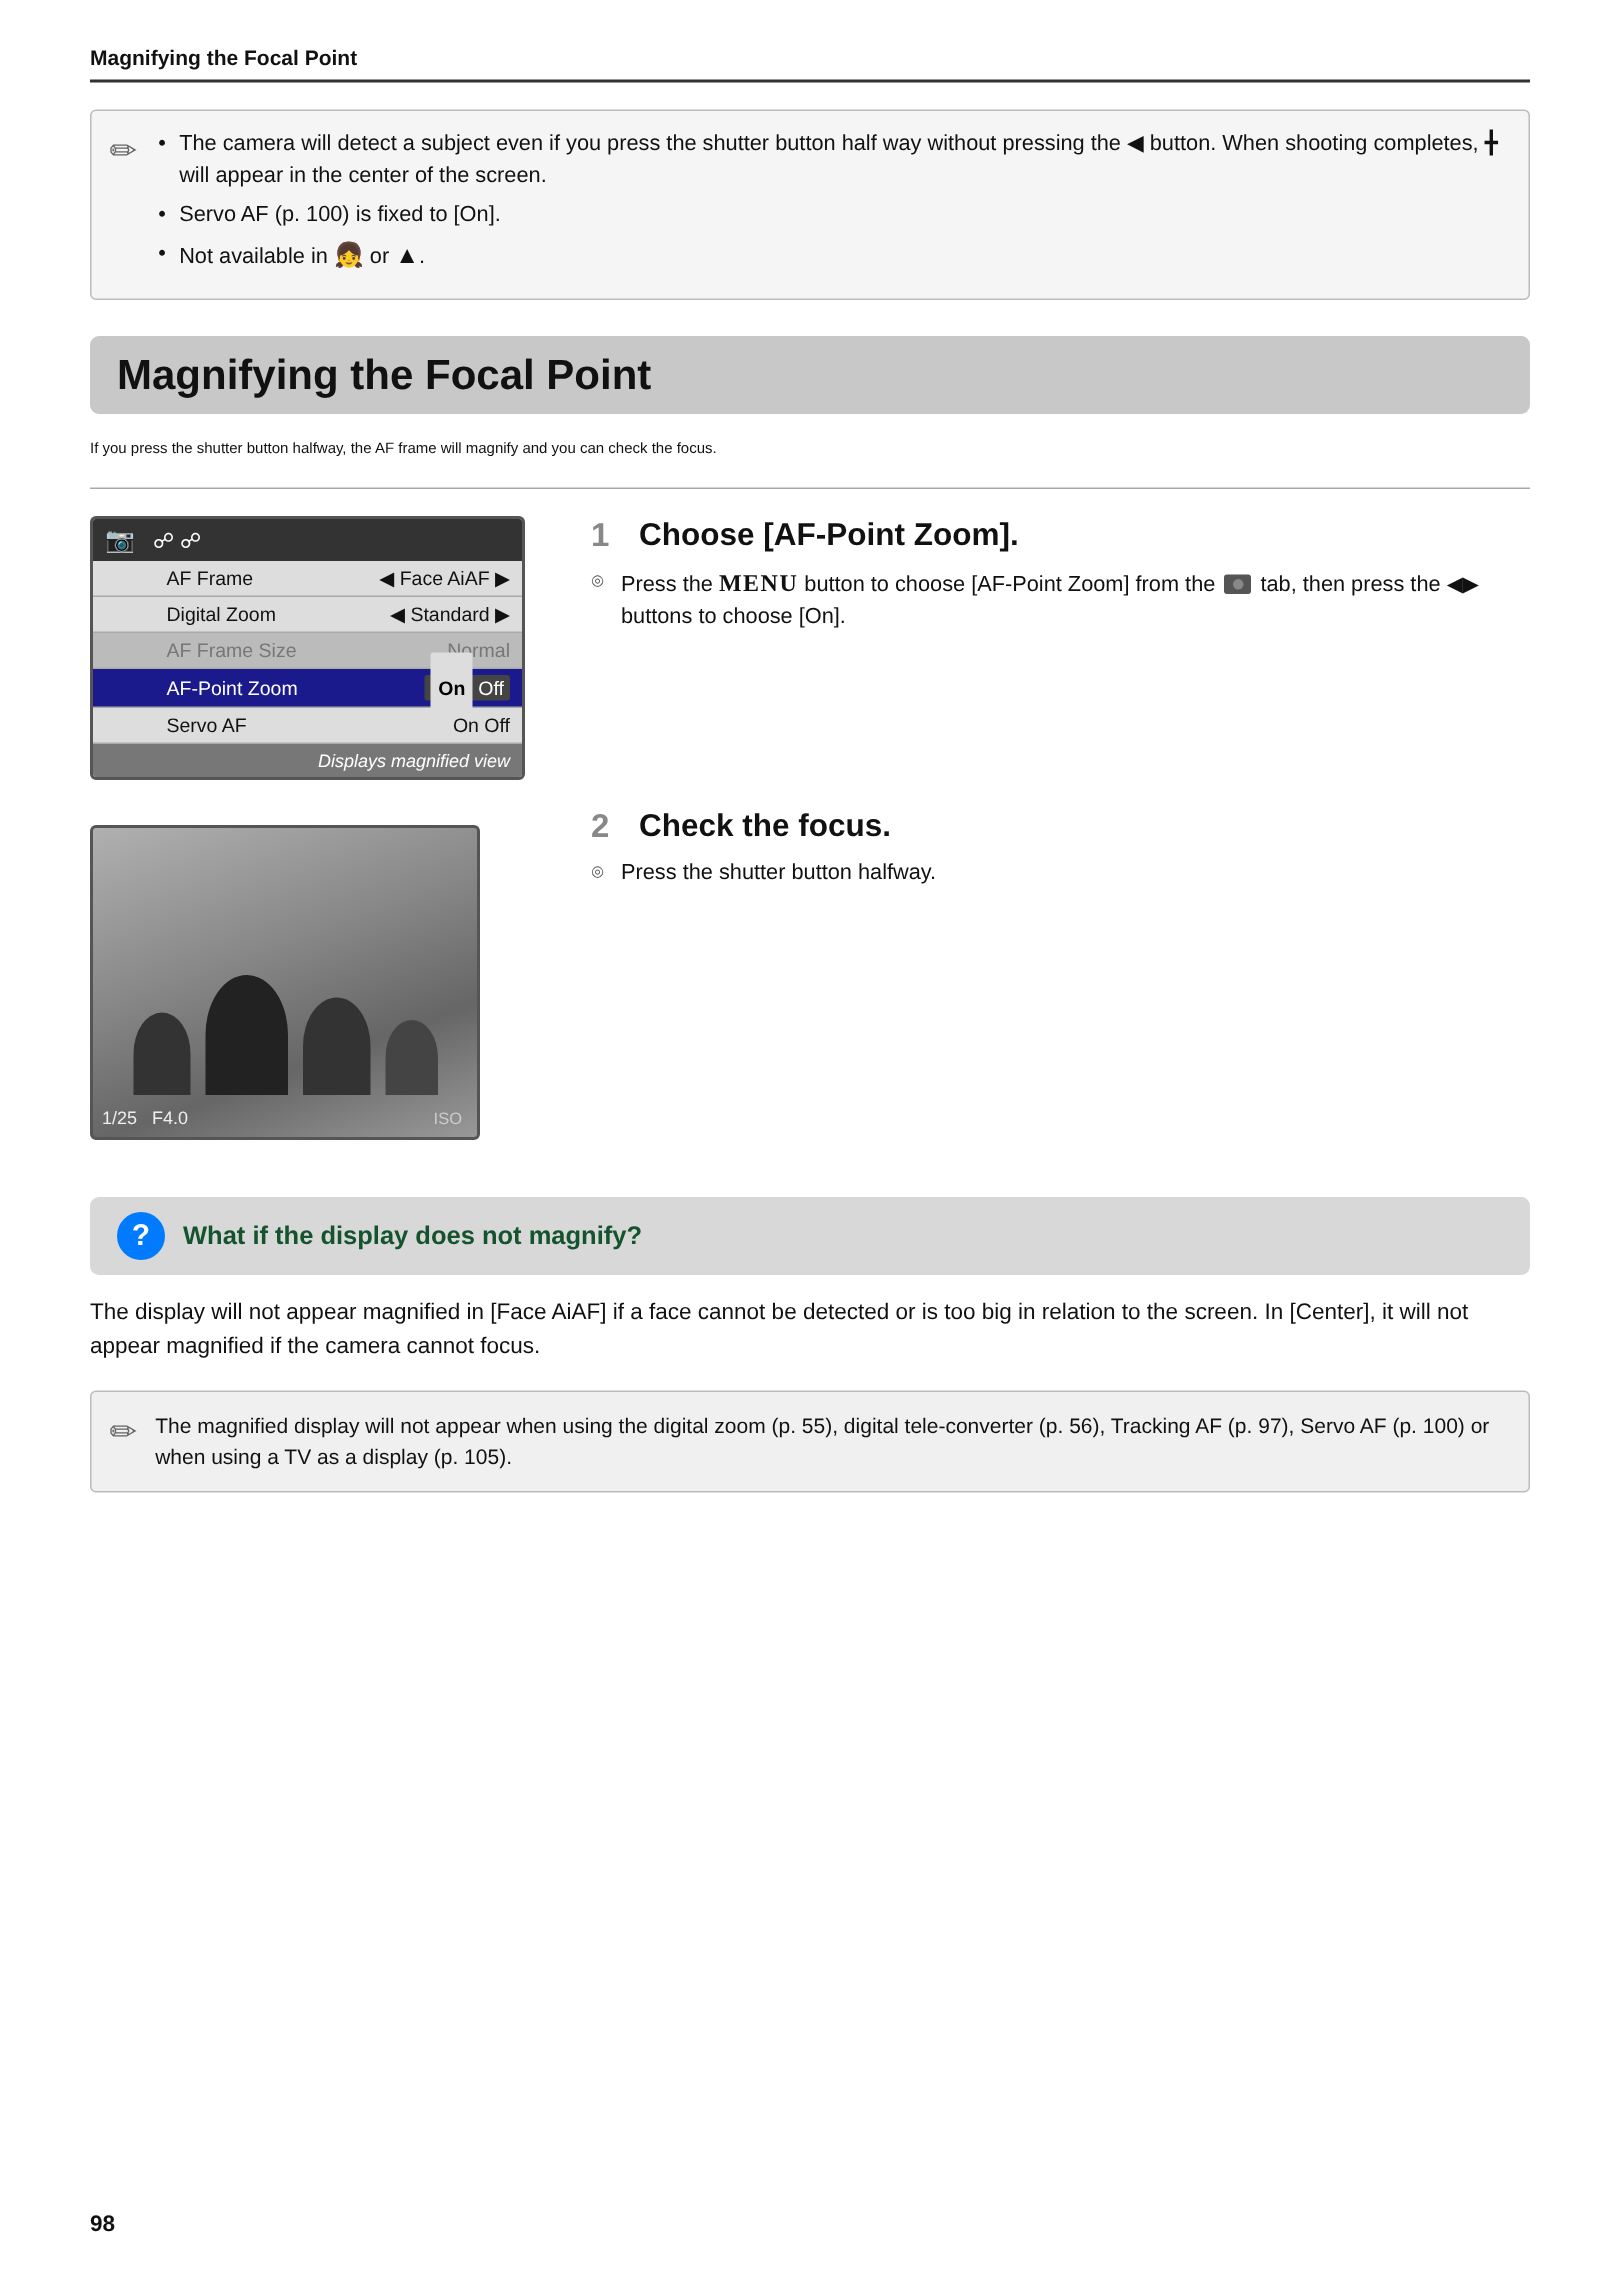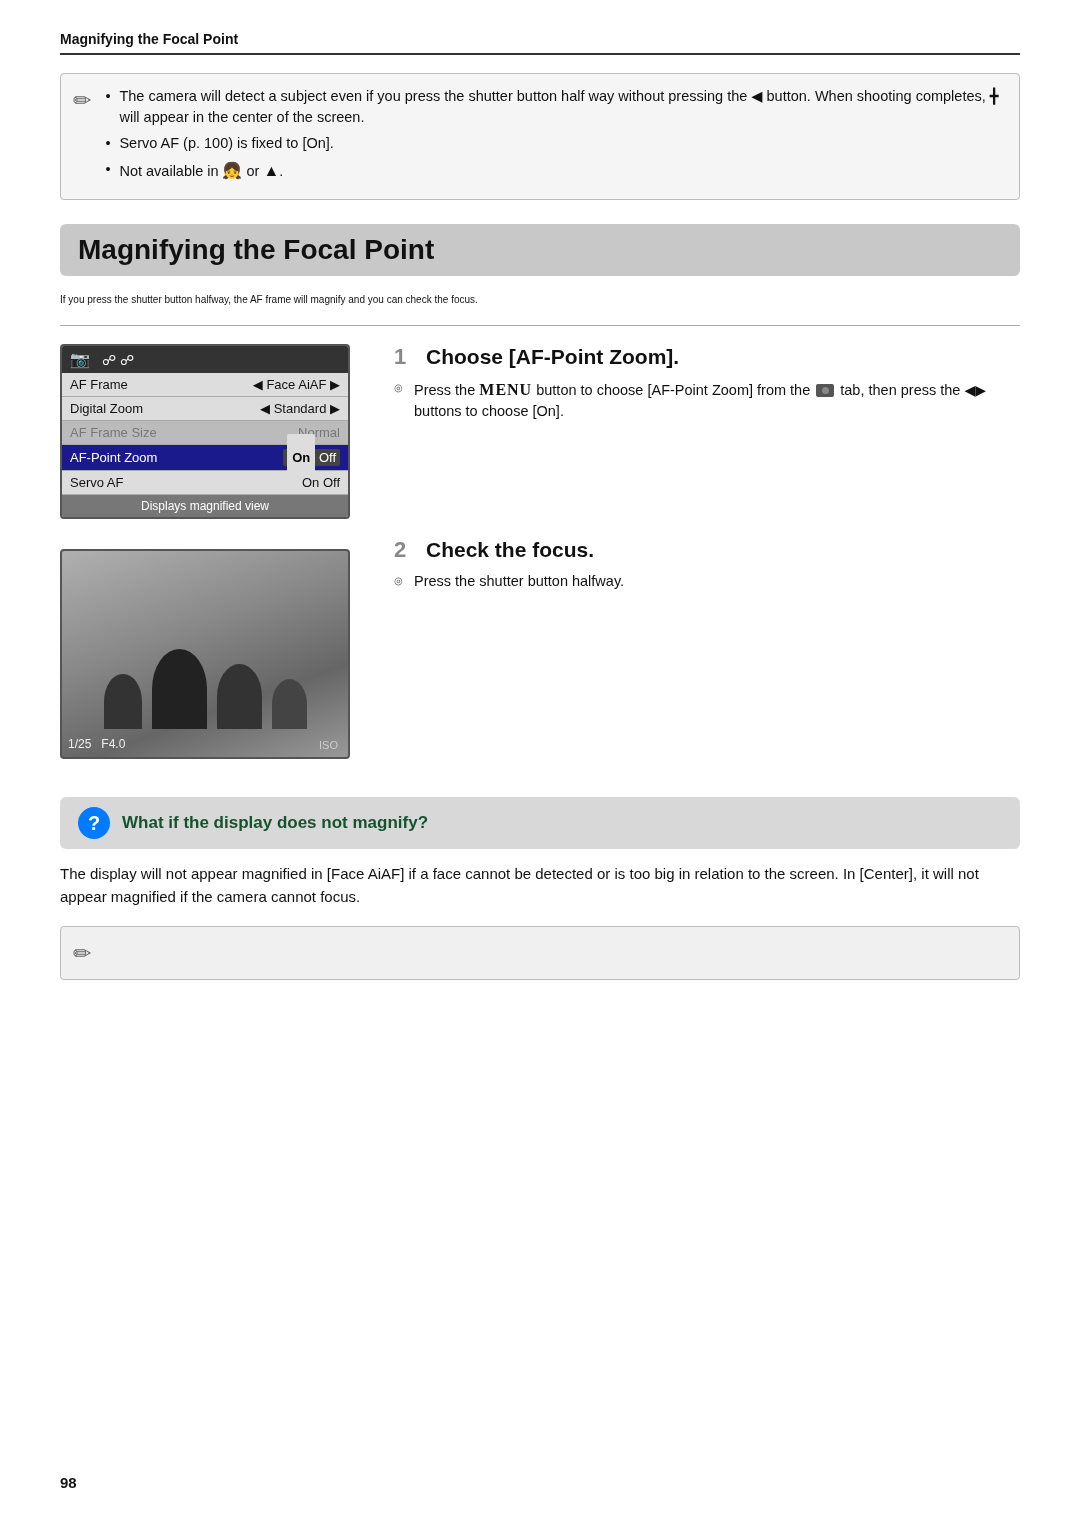--- a/index.html
+++ b/index.html
@@ -145,33 +145,34 @@
     .camera-menu-row.highlighted .row-value {
       background: #444;
       color: #fff;
       padding: 1px 4px;
       border-radius: 2px;
     }
     .camera-menu-row.dimmed {
       background: #bbb;
       color: #777;
     }
-    .row-label { font-size: 13px; }
+    .row-label { font-size: 13px; margin-left: 41px; }
     .row-value { font-size: 13px; }
     .camera-menu-footer {
       background: #777;
       color: #fff;
-      padding: 4px 20px;
+      padding: 4px 8px;
       font-size: 12px;
-      text-align: center;
+      text-align: right;
+      font-style: italic;
     }
 
     
     .photo-mockup {
-      width: 290px;
+      width: 260px;
       height: 210px;
       background: linear-gradient(160deg, #b0b0b0 0%, #888 40%, #666 70%, #999 100%);
       border: 2px solid #555;
       border-radius: 4px;
       position: relative;
       overflow: hidden;
       margin-top: 12px;
     }
     .photo-overlay-info {
       position: absolute;
@@ -462,15 +463,16 @@
 
 <div class="question-box">
   <div class="question-icon">?</div>
   <span class="question-title">What if the display does not magnify?</span>
 </div>
 
 <p class="body-para">The display will not appear magnified in [Face AiAF] if a face cannot be detected or is too big in relation to the screen. In [Center], it will not appear magnified if the camera cannot focus.</p>
 
 <div class="note-box2">
   <div class="note-icon">✏</div>
+  <div class="note-text">The magnified display will not appear when using the digital zoom (p. 55), digital tele-converter (p. 56), Tracking AF (p. 97), Servo AF (p. 100) or when using a TV as a display (p. 105).</div>
 </div>
 
 <div class="page-number">98</div>
 
 </body></html>

